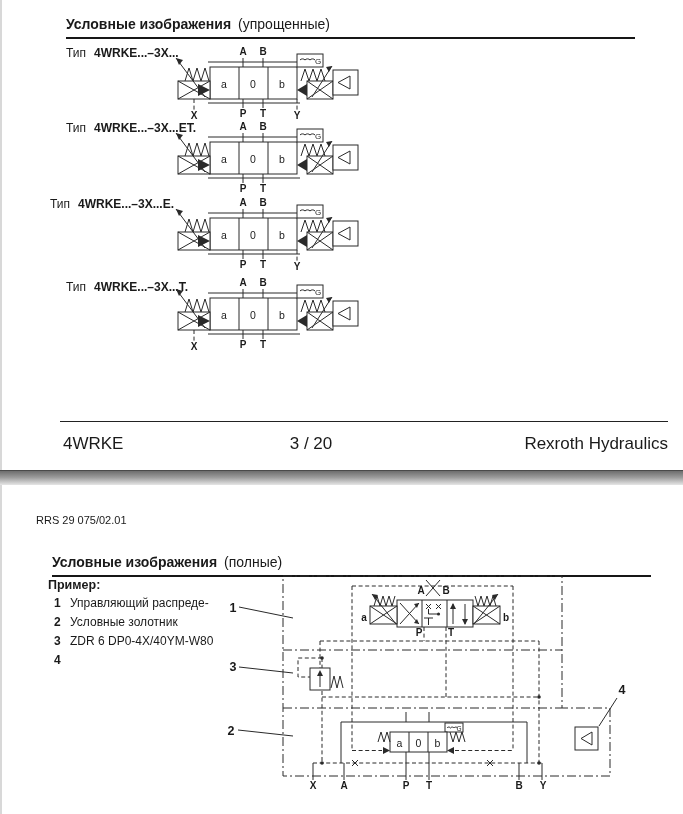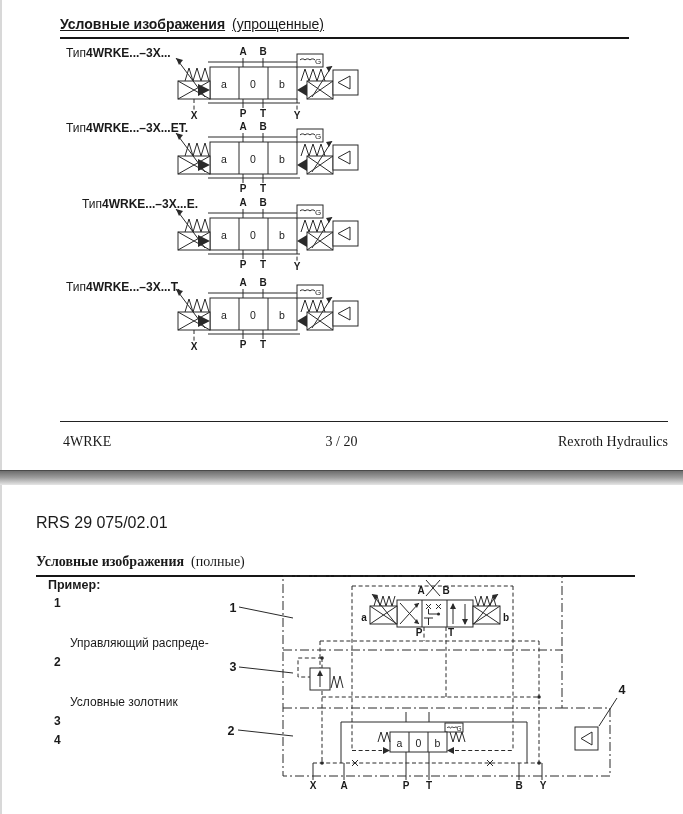--- a/index.html
+++ b/index.html
@@ -4,58 +4,58 @@
 <style>
   html,body{margin:0;padding:0;background:#fff;}
   .sheet{position:relative;width:683px;height:814px;background:#fff;overflow:hidden;
          font-family:"Liberation Sans",sans-serif;color:#1a1a1a;}
   .edge-left{position:absolute;left:0;top:0;width:2px;height:814px;background:#d8d8d8;}
   .abs{position:absolute;white-space:nowrap;}
   .ptitle{position:absolute;font-size:14px;font-weight:bold;border-bottom:2px solid #161616;
           padding-bottom:5px;white-space:nowrap;}
   .paren{font-weight:normal;margin-left:7px;}
   .typelabel{font-size:12px;}
-  .typelabel .code{font-weight:bold;}
+  .typelabel .code{font-weight:bold;margin-left:8px;}
   .footer-line{position:absolute;left:60px;top:421px;width:608px;height:1px;background:#222;}
-  .foot{font-size:14px;top:434px;font-family:Liberation Serif, serif;}
+  .foot{font-size:17px;top:434px;}
   .separator{position:absolute;left:0;top:470px;width:683px;height:14px;
              border-top:1px solid #4a4a4a;
              background:linear-gradient(#6d6d6d,#9a9a9a 45%,#e6e6e6);}
-  .docnum{font-size:16px;}
+  .docnum{font-size:11px;}
   .ex-head{font-size:12.5px;font-weight:bold;}
   .ex-item{display:flex;font-size:12px;line-height:19px;}
   .ex-num{font-weight:bold;width:16px;flex:none;text-align:left;}
-  .ex-lines div{white-space:nowrap;margin-top:40px;}
+  .ex-lines div{white-space:nowrap;}
   .cf{font-size:12px;line-height:16.5px;}
   svg{position:absolute;overflow:visible;}
   .ln{stroke:#2a2a2a;stroke-width:1;fill:none;}
   .lnf{fill:#2a2a2a;stroke:none;}
   .wht{fill:#fff;}
   .dash{stroke-dasharray:4 2.6;}
   .dd{stroke-dasharray:9 3 2 3;}
   svg text{font-family:"Liberation Sans",sans-serif;fill:#1a1a1a;}
   .pl{font-size:10px;font-weight:bold;text-anchor:middle;}
   .cl{font-size:10.5px;text-anchor:middle;}
   .gl{font-size:8px;text-anchor:middle;}
   .gs{font-size:6.5px;text-anchor:middle;}
   .co{font-size:12.5px;font-weight:bold;text-anchor:middle;}
 </style>
 </head>
 <body>
 
 <div class="sheet">
   <div class="edge-left"></div>
 
-  <div class="ptitle" style="left:60px;top:16px;width:569px;text-decoration:underline;">
+  <div class="ptitle" style="left:66px;top:16px;width:569px;">
     <span>Условные изображения</span><span class="paren">(упрощенные)</span>
   </div>
 
   <div class="abs typelabel" style="left:66px;top:46px"><span>Тип</span><span class="code">4WRKE...–3X...</span></div>
   <div class="abs typelabel" style="left:66px;top:121px"><span>Тип</span><span class="code">4WRKE...–3X...ET.</span></div>
-  <div class="abs typelabel" style="left:82px;top:197px"><span>Тип</span><span class="code">4WRKE...–3X...E.</span></div>
+  <div class="abs typelabel" style="left:50px;top:197px"><span>Тип</span><span class="code">4WRKE...–3X...E.</span></div>
   <div class="abs typelabel" style="left:66px;top:280px"><span>Тип</span><span class="code">4WRKE...–3X...T.</span></div>
 
   <svg style="left:160px;top:44px" width="200" height="80" viewBox="0 0 200 80">
     <line class="ln" x1="48" y1="18" x2="140" y2="18"></line>
       <line class="ln" x1="48" y1="59" x2="140" y2="59"></line>
     <line class="ln" x1="83" y1="14" x2="83" y2="23"></line>
       <line class="ln" x1="103" y1="14" x2="103" y2="23"></line>
     <rect class="ln wht" x="50" y="23" width="87" height="32"></rect>
     <line class="ln" x1="79" y1="23" x2="79" y2="55"></line>
       <line class="ln" x1="108" y1="23" x2="108" y2="55"></line>
@@ -206,28 +206,28 @@
     <text class="cl" x="64" y="44">a</text>
     <text class="cl" x="93" y="44">0</text>
     <text class="cl" x="122" y="44">b</text>
     <text class="pl" x="34" y="75">X</text>
     <text class="pl" x="83" y="73">P</text>
     <text class="pl" x="103" y="73">T</text>
   </svg>
 
   <div class="footer-line"></div>
   <div class="abs foot" style="left:63px;">4WRKE</div>
-  <div class="abs foot" style="left:0;width:683px;text-align:center;">3 / 20</div>
+  <div class="abs foot" style="left:0;width:622px;text-align:center;">3 / 20</div>
   <div class="abs foot" style="right:15px;">Rexroth Hydraulics</div>
 
   <div class="separator"></div>
 
   <div class="abs docnum" style="left:36px;top:514px">RRS 29 075/02.01</div>
 
-  <div class="ptitle" style="left:36px;top:554px;width:599px;font-family:Liberation Serif, serif;">
+  <div class="ptitle" style="left:52px;top:554px;width:599px;">
     <span>Условные изображения</span><span class="paren">(полные)</span>
   </div>
 
   <div class="abs" style="left:48px;top:578px;">
     <div class="ex-head">Пример:</div>
     <div style="margin-top:2px;margin-left:6px;">
       <div class="ex-item">
         <div class="ex-num">1</div>
         <div class="ex-lines">
             <div>Управляющий распреде-</div>
@@ -235,20 +235,21 @@
       </div>
       <div class="ex-item">
         <div class="ex-num">2</div>
         <div class="ex-lines">
             <div>Условные золотник</div>
           </div>
       </div>
       <div class="ex-item">
         <div class="ex-num">3</div>
         <div class="ex-lines">
+            <div>ZDR 6 DP0-4X/40YM-W80</div>
           </div>
       </div>
       <div class="ex-item">
         <div class="ex-num">4</div>
       </div>
     </div>
   </div>
 
 
   <svg style="left:225px;top:570px" width="458" height="240" viewBox="0 0 458 240">

